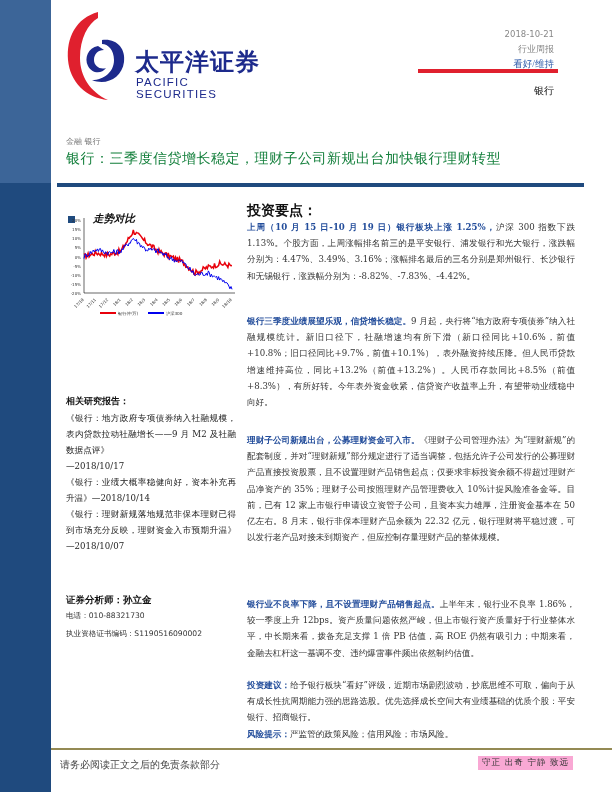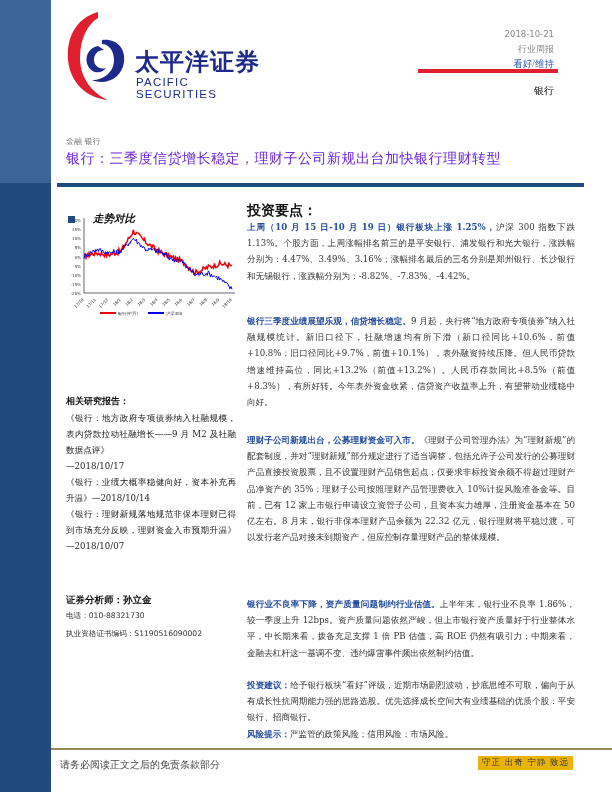--- a/index.html
+++ b/index.html
@@ -18,21 +18,21 @@
   .sector-tag { position:absolute; left:66px; top:122px; font-family:"DejaVu Sans", sans-serif; font-size:8px; color:#777;margin-top:14px; }
 
   
   .hdr-right { position:absolute; right:58px; top:26px; text-align:right; font-family:"DejaVu Sans", sans-serif; }
   .hdr-date { font-size:8.5px; color:#888; line-height:16px; }
   .hdr-type { font-size:9px; color:#888; line-height:15px; }
   .hdr-rating { font-size:9.5px; color:#2c59a8; line-height:15px;font-family:Liberation Serif, serif; }
   .hdr-redline { position:absolute; left:418px; top:69px; width:140px; height:4px; background:#e0202e; }
   .hdr-sector { position:absolute; right:58px; top:76px; font-family:"DejaVu Sans", sans-serif; font-size:10px; color:#111;margin-top:8px; }
 
-  .title { position:absolute; left:66px; top:150px; font-size:14px; color:#6d28d9; letter-spacing:0.5px; }
+  .title { position:absolute; left:66px; top:150px; font-size:14px; color:#15803d; letter-spacing:0.5px; }
   .title-rule { position:absolute; left:57px; top:183px; width:527px; height:4px; background:#1f4a7e; }
 
   
   .trend-head { position:absolute; left:68px; top:192px; display:flex; align-items:center;margin-top:20px; }
   .trend-sq { width:7px; height:7px; background:#1f4a7e; margin-right:18px; }
   .trend-title { font-family:"DejaVu Sans", sans-serif; font-weight:bold; font-style:italic; font-size:10.5px; color:#111; }
 
   .chart { position:absolute; left:60px; top:210px; width:180px; height:110px; }
 
   .related { position:absolute; left:66px; top:393px; width:170px; font-size:8.6px; line-height:16px; color:#222; }
@@ -49,21 +49,21 @@
   .lead { color:#234d9b; font-weight:bold; }
   .p1 { top:219px; }
   .p2 { top:313px; }
   .p3 { top:432px; }
   .p4 { top:596px; }
   .p5 { top:677px; }
   .p6 { top:726px; }
 
   .footer-rule { position:absolute; left:51px; top:748px; width:561px; height:2px; background:#948a54; }
   .footer-left { position:absolute; left:60px; top:758px; font-size:10px; color:#444;font-family:Liberation Mono, monospace; }
-  .footer-motto { position:absolute; left:478px; top:756px; padding:1px 4px; background:#eab308; font-size:8.5px; color:#333; letter-spacing:1px; }
+  .footer-motto { position:absolute; left:478px; top:756px; padding:1px 4px; background:#f9a8d4; font-size:8.5px; color:#333; letter-spacing:1px; }
 </style>
 </head>
 <body>
 
 <div class="left-bar-top"></div>
 <div class="left-bar-bottom"></div>
 
 <div class="logo">
   <svg class="logo-mark" viewBox="0 0 70 90">
     <path d="M34 2 C12 8 2 28 4 50 C6 72 22 88 44 90 C26 82 16 66 16 48 C16 28 24 14 34 8 Z" fill="#e0202e"></path>
@@ -158,21 +158,21 @@
 <div class="body-col p1">
   <span class="lead">上周（10 月 15 日-10 月 19 日）银行板块上涨 1.25%，</span><span>沪深 300 指数下跌 1.13%。个股方面，上周涨幅排名前三的是平安银行、浦发银行和光大银行，涨跌幅分别为：4.47%、3.49%、3.16%；涨幅排名最后的三名分别是郑州银行、长沙银行和无锡银行，涨跌幅分别为：-8.82%、-7.83%、-4.42%。</span>
 </div>
 <div class="body-col p2">
   <span class="lead">银行三季度业绩展望乐观，信贷增长稳定。</span><span>9 月起，央行将“地方政府专项债券”纳入社融规模统计。新旧口径下，社融增速均有所下滑（新口径同比+10.6%，前值+10.8%；旧口径同比+9.7%，前值+10.1%），表外融资持续压降。但人民币贷款增速维持高位，同比+13.2%（前值+13.2%）。人民币存款同比+8.5%（前值+8.3%），有所好转。今年表外资金收紧，信贷资产收益率上升，有望带动业绩稳中向好。</span>
 </div>
 <div class="body-col p3">
   <span class="lead">理财子公司新规出台，公募理财资金可入市。</span><span>《理财子公司管理办法》为“理财新规”的配套制度，并对“理财新规”部分规定进行了适当调整，包括允许子公司发行的公募理财产品直接投资股票，且不设置理财产品销售起点；仅要求非标投资余额不得超过理财产品净资产的 35%；理财子公司按照理财产品管理费收入 10%计提风险准备金等。目前，已有 12 家上市银行申请设立资管子公司，且资本实力雄厚，注册资金基本在 50 亿左右。8 月末，银行非保本理财产品余额为 22.32 亿元，银行理财将平稳过渡，可以发行老产品对接未到期资产，但应控制存量理财产品的整体规模。</span>
 </div>
 <div class="body-col p4">
-  <span class="lead">银行业不良率下降，资产质量问题制约行业估值。</span><span>上半年末，银行业不良率 1.86%，较一季度上升 12bps。资产质量问题依然严峻，但上市银行资产质量好于行业整体水平，中长期来看，拨备充足支撑 1 倍 PB 估值，高 ROE 仍然有吸引力；中期来看，金融去杠杆这一基调不变、违约爆雷事件频出依然制约估值。</span>
+  <span class="lead">银行业不良率下降，且不设置理财产品销售起点。</span><span>上半年末，银行业不良率 1.86%，较一季度上升 12bps。资产质量问题依然严峻，但上市银行资产质量好于行业整体水平，中长期来看，拨备充足支撑 1 倍 PB 估值，高 ROE 仍然有吸引力；中期来看，金融去杠杆这一基调不变、违约爆雷事件频出依然制约估值。</span>
 </div>
 <div class="body-col p5">
   <span class="lead">投资建议：</span><span>给予银行板块“看好”评级，近期市场剧烈波动，抄底思维不可取，偏向于从有成长性抗周期能力强的思路选股。优先选择成长空间大有业绩基础的优质个股：平安银行、招商银行。</span>
 </div>
 <div class="body-col p6">
   <span class="lead">风险提示：</span><span>严监管的政策风险；信用风险；市场风险。</span>
 </div>
 
 <div class="footer-rule"></div>
 <div class="footer-left">请务必阅读正文之后的免责条款部分</div>

